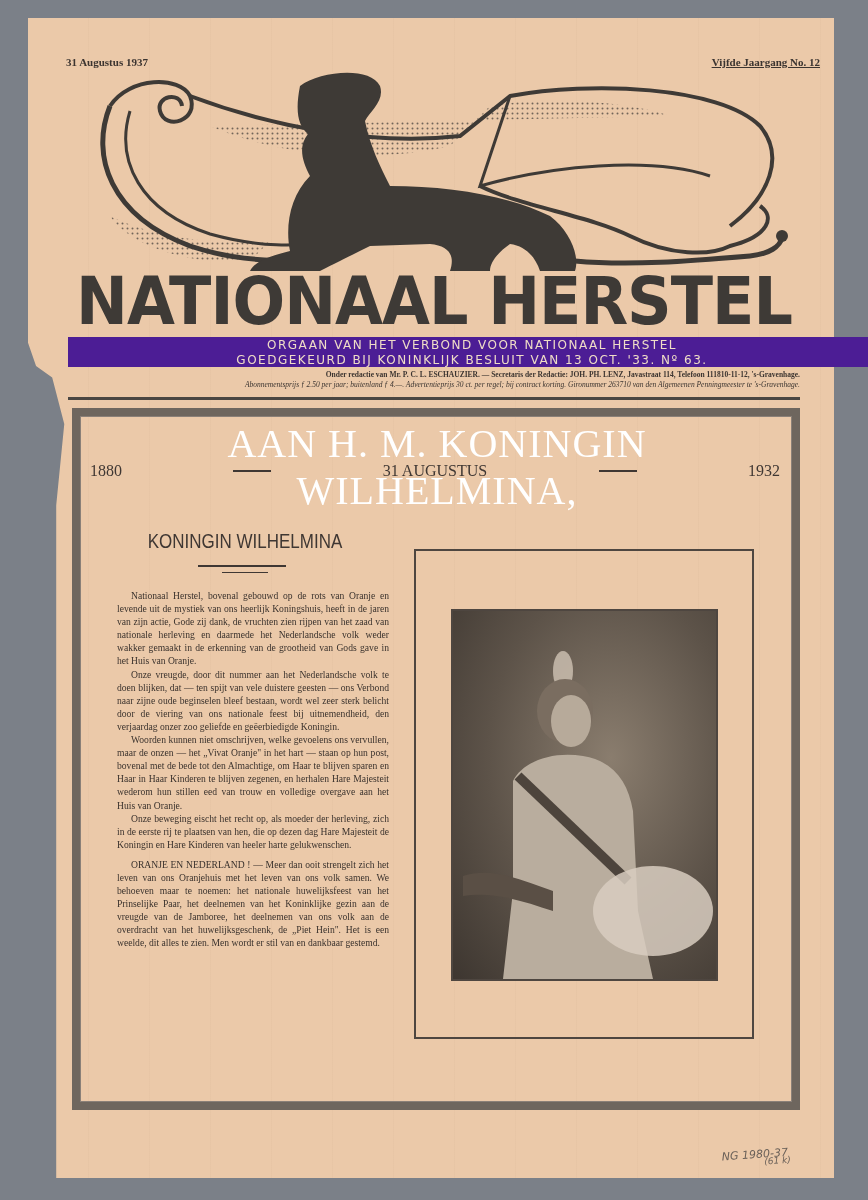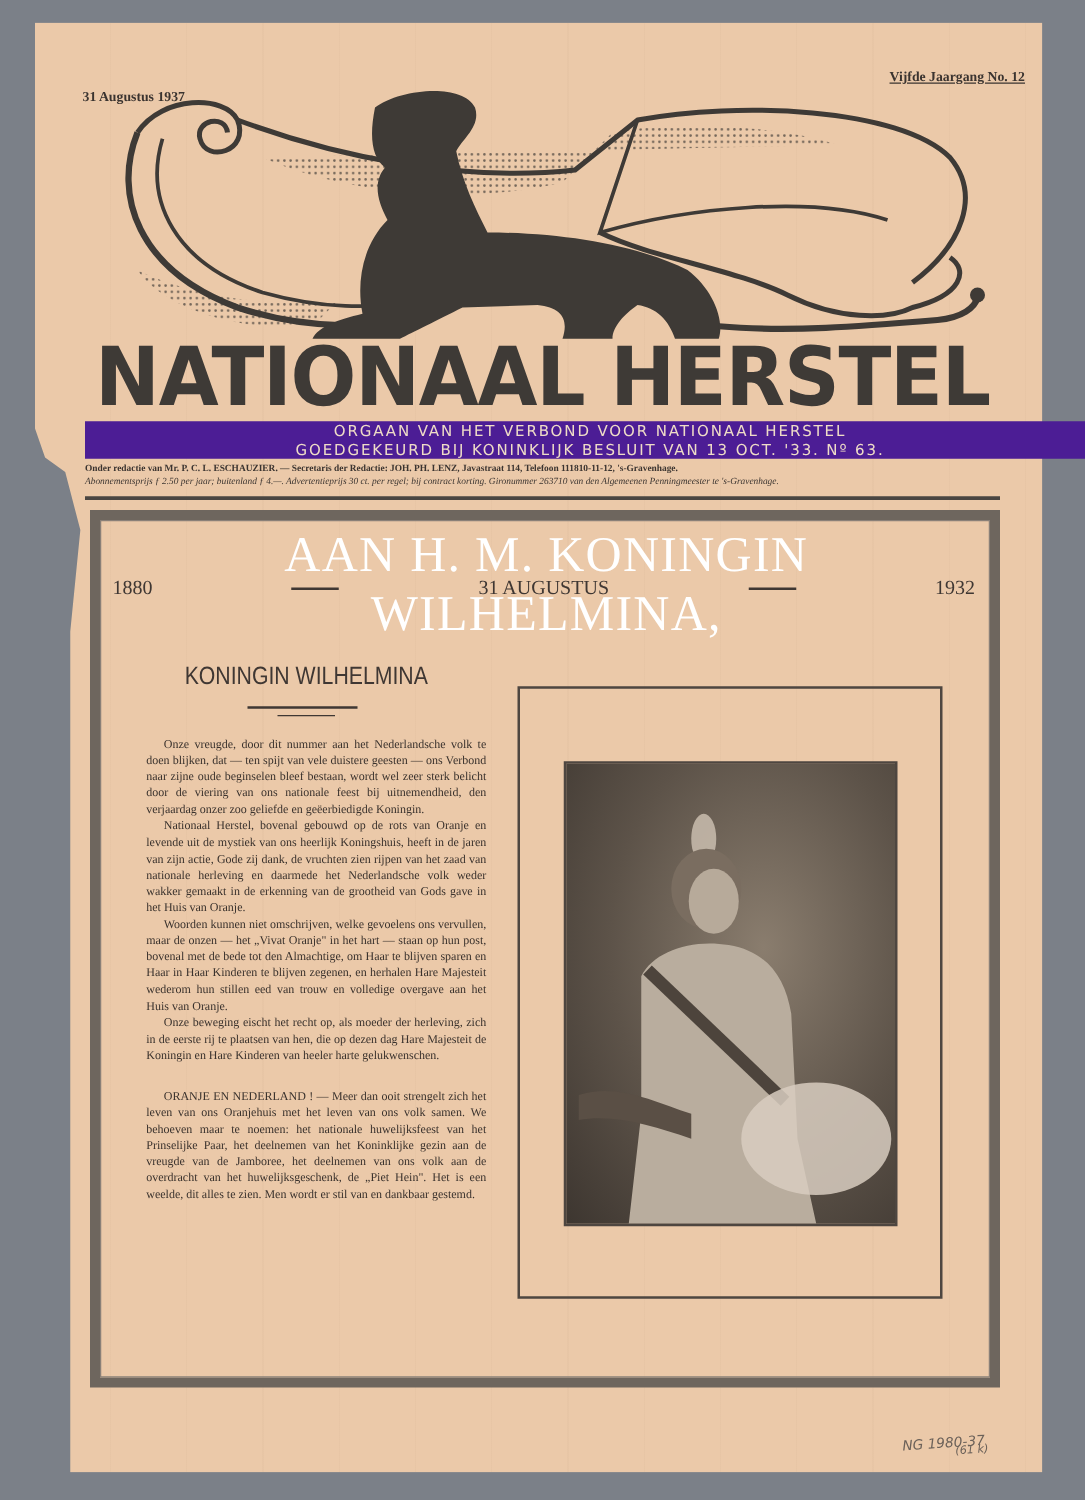--- a/index.html
+++ b/index.html
@@ -1,43 +1,43 @@
 <!DOCTYPE html>
 <html><head>
 <meta charset="utf-8">
 <style>
   html,body{margin:0;padding:0;}
   body{width:868px;height:1200px;background:#7b8088;position:relative;overflow:hidden;font-family:"Liberation Serif",serif;color:#3b3430;}
   .paper{position:absolute;left:28px;top:18px;width:806px;height:1160px;background:#ebc9a9;
     clip-path:polygon(0 0,100% 0,100% 100%,3.5% 100%,3.5% 42%,4.5% 35%,3% 31%,1% 30%,0 28%);}
   .paper::after{content:"";position:absolute;inset:0;background:
     repeating-linear-gradient(90deg,rgba(0,0,0,0) 0 60px,rgba(120,90,60,0.03) 60px 61px);pointer-events:none;}
-  .top-date{position:absolute;left:66px;top:72px;font-size:11px;font-weight:bold;}
+  .top-date{position:absolute;left:66px;top:56px;font-size:11px;font-weight:bold;}
   .top-issue{position:absolute;right:48px;top:56px;font-size:11px;font-weight:bold;text-decoration:underline;}
   .masthead-art{position:absolute;left:70px;top:66px;width:730px;height:210px;}
   .masthead-title{position:absolute;left:66px;top:268px;width:736px;height:68px;display:flex;align-items:center;justify-content:center;
     font-family:"DejaVu Sans",sans-serif;font-weight:bold;font-size:62px;letter-spacing:-1px;color:#3e3a36;transform:scaleY(1.05);line-height:1;}
   .band{position:absolute;left:68px;width:808px;height:15px;background:#4c1d95;color:#efdcc7;
     font-family:"DejaVu Sans",sans-serif;font-size:12px;letter-spacing:1.5px;display:flex;align-items:center;justify-content:center;}
   .band1{top:337px;} .band2{top:352px;}
-  .imprint{position:absolute;left:68px;width:732px;text-align:left;font-size:7.5px;white-space:nowrap;}
+  .imprint{position:absolute;left:68px;width:732px;text-align:right;font-size:7.5px;white-space:nowrap;}
   .imprint1{top:370px;font-weight:bold;} .imprint2{top:380px;font-style:italic;}
   .rule-top{position:absolute;left:68px;top:397px;width:732px;height:3px;background:#4a4642;}
   .frame{position:absolute;left:72px;top:408px;width:728px;height:702px;border:8px solid #6e665e;box-sizing:border-box;
     background:transparent;}
   .frame-inner{position:absolute;left:80px;top:416px;width:712px;height:686px;border:1px solid #8a8078;box-sizing:border-box;}
   .headline{position:absolute;left:84px;top:420px;width:706px;text-align:center;font-size:40px;letter-spacing:1px;color:#ffffff;}
   .dates{position:absolute;left:90px;top:462px;width:690px;display:flex;justify-content:space-between;align-items:center;font-size:16px;color:#3f3733;}
   .dash{display:inline-block;width:38px;height:2px;background:#3f3733;}
   .art-title{position:absolute;left:100px;top:530px;width:290px;text-align:center;font-size:20px;font-family:"Liberation Sans",sans-serif;transform:scaleX(0.85);color:#3f3733;}
   .art-rule1{position:absolute;left:198px;top:565px;width:88px;height:2px;background:#3f3733;}
   .art-rule2{position:absolute;left:222px;top:572px;width:46px;height:1px;background:#3f3733;}
   .body-text{position:absolute;left:117px;top:589px;width:272px;font-size:9.6px;line-height:13.1px;text-align:justify;color:#3a322d;}
   .body-text p{margin:0;text-indent:14px;}
-  .body-text p.gap{margin-top:20px;}
+  .body-text p.gap{margin-top:7px;}
   .photo-frame{position:absolute;left:414px;top:549px;width:340px;height:490px;border:2px solid #4e4640;box-sizing:border-box;}
   .photo{position:absolute;left:451px;top:609px;width:267px;height:372px;border:2px solid #4e4640;box-sizing:border-box;overflow:hidden;
     background:radial-gradient(ellipse at 60% 40%,#8a7d6e 0%,#5d5349 55%,#3d3630 100%);}
   .annot{position:absolute;left:722px;top:1148px;font-family:"DejaVu Sans",sans-serif;font-style:italic;font-size:11px;color:#6b6159;transform:rotate(-4deg);}
   .annot small{display:block;font-size:9px;margin-left:42px;margin-top:-4px;}
 </style>
 </head>
 <body>
 
 <div class="paper"></div>
@@ -83,22 +83,22 @@
   <span>31 AUGUSTUS</span>
   <span class="dash"></span>
   <span>1932</span>
 </div>
 
 <div class="art-title">KONINGIN WILHELMINA</div>
 <div class="art-rule1"></div>
 <div class="art-rule2"></div>
 
 <div class="body-text">
+  <p>Nationaal Herstel, bovenal gebouwd op de rots van Oranje en levende uit de mystiek van ons heerlijk Koningshuis, heeft in de jaren van zijn actie, Gode zij dank, de vruchten zien rijpen van het zaad van nationale herleving en daarmede het Nederlandsche volk weder wakker gemaakt in de erkenning van de grootheid van Gods gave in het Huis van Oranje.</p>
   <p>Onze vreugde, door dit nummer aan het Nederlandsche volk te doen blijken, dat — ten spijt van vele duistere geesten — ons Verbond naar zijne oude beginselen bleef bestaan, wordt wel zeer sterk belicht door de viering van ons nationale feest bij uitnemendheid, den verjaardag onzer zoo geliefde en geëerbiedigde Koningin.</p>
-  <p>Nationaal Herstel, bovenal gebouwd op de rots van Oranje en levende uit de mystiek van ons heerlijk Koningshuis, heeft in de jaren van zijn actie, Gode zij dank, de vruchten zien rijpen van het zaad van nationale herleving en daarmede het Nederlandsche volk weder wakker gemaakt in de erkenning van de grootheid van Gods gave in het Huis van Oranje.</p>
   <p>Woorden kunnen niet omschrijven, welke gevoelens ons vervullen, maar de onzen — het „Vivat Oranje" in het hart — staan op hun post, bovenal met de bede tot den Almachtige, om Haar te blijven sparen en Haar in Haar Kinderen te blijven zegenen, en herhalen Hare Majesteit wederom hun stillen eed van trouw en volledige overgave aan het Huis van Oranje.</p>
   <p>Onze beweging eischt het recht op, als moeder der herleving, zich in de eerste rij te plaatsen van hen, die op dezen dag Hare Majesteit de Koningin en Hare Kinderen van heeler harte gelukwenschen.</p>
   <p class="gap">ORANJE EN NEDERLAND ! — Meer dan ooit strengelt zich het leven van ons Oranjehuis met het leven van ons volk samen. We behoeven maar te noemen: het nationale huwelijksfeest van het Prinselijke Paar, het deelnemen van het Koninklijke gezin aan de vreugde van de Jamboree, het deelnemen van ons volk aan de overdracht van het huwelijksgeschenk, de „Piet Hein". Het is een weelde, dit alles te zien. Men wordt er stil van en dankbaar gestemd.</p>
 </div>
 
 <div class="photo-frame"></div>
 <div class="photo">
   <svg width="263" height="368" viewBox="0 0 263 368">
     <ellipse cx="110" cy="60" rx="10" ry="20" fill="#cfc3b4" opacity="0.8"></ellipse>
     <ellipse cx="112" cy="100" rx="28" ry="32" fill="#7a6d60"></ellipse>

